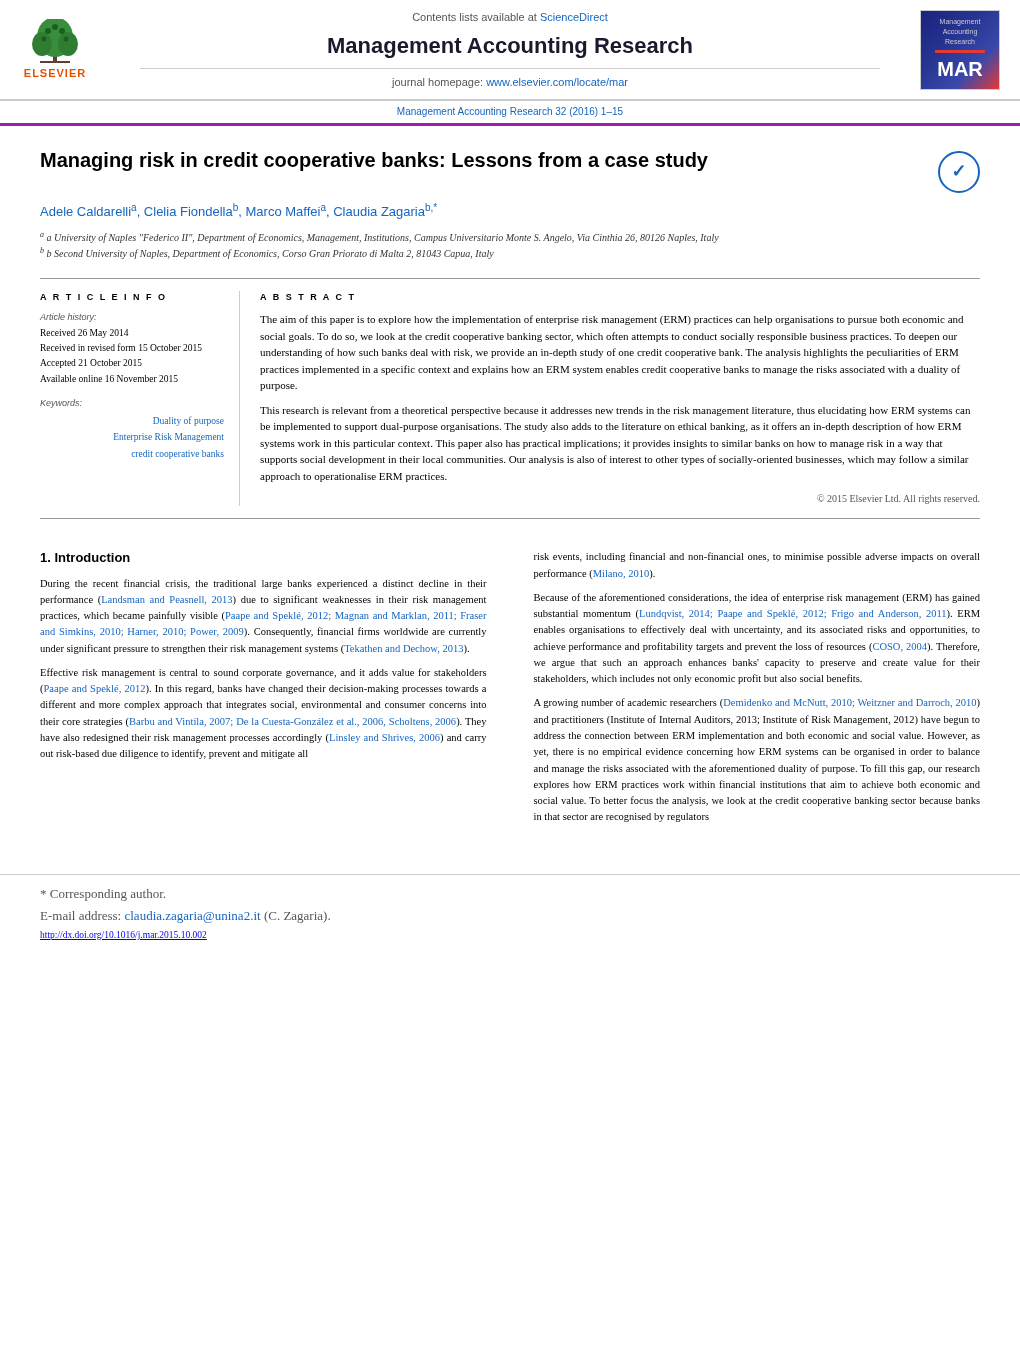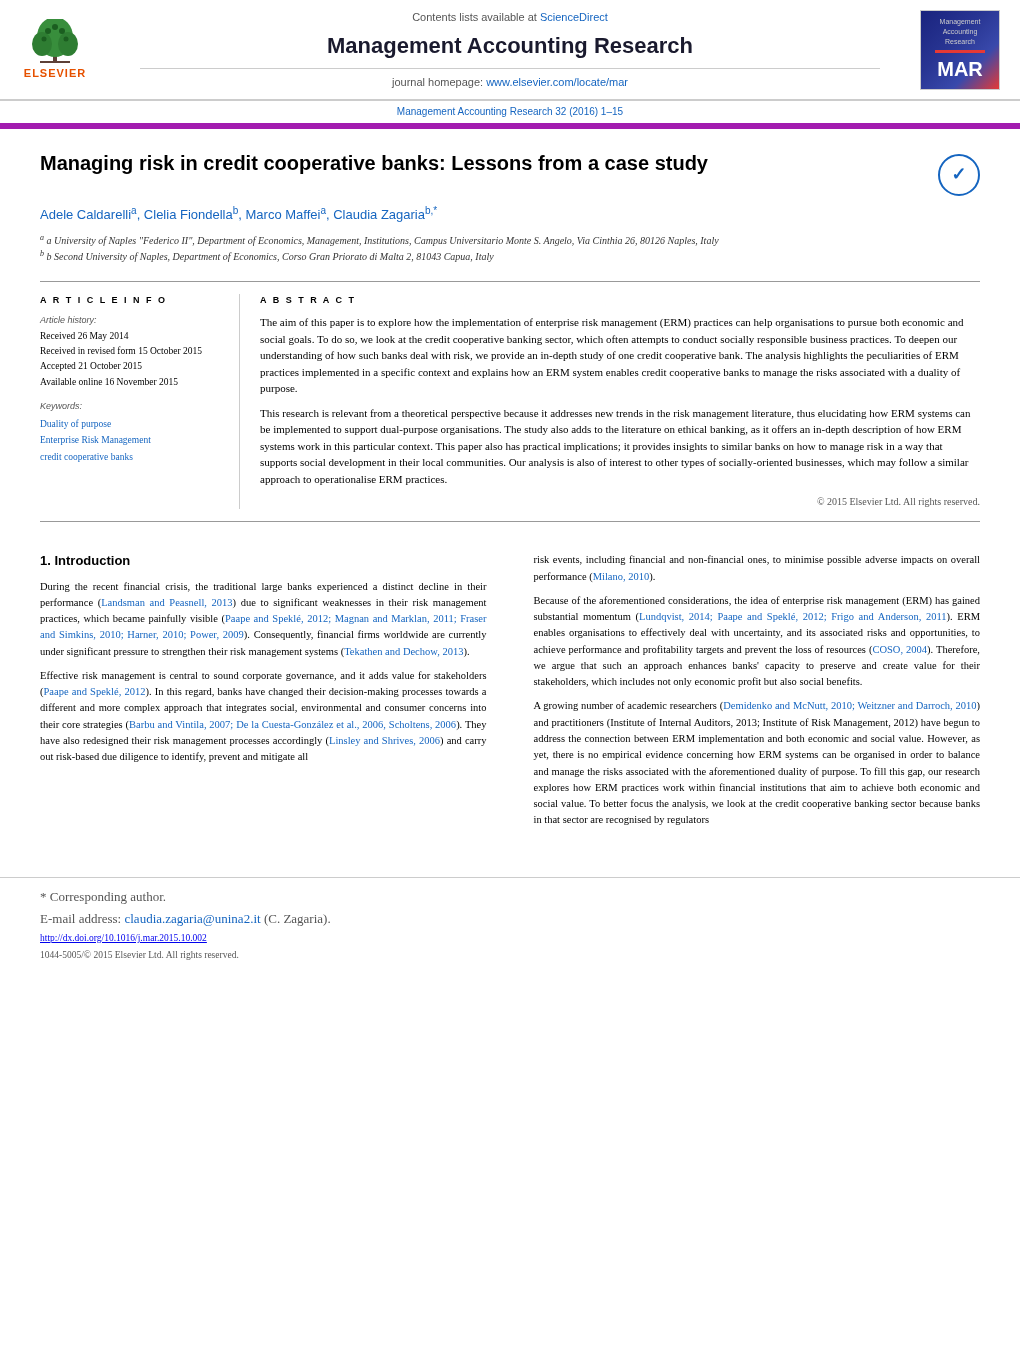--- a/index.html
+++ b/index.html
@@ -195,20 +195,21 @@
       font-size: 9px;
       font-style: italic;
       color: #555;
       font-family: Arial, sans-serif;
       margin-bottom: 4px;
     }
     .keywords-list {
       font-size: 9.5px;
       color: #1565c0;
       line-height: 1.7;
+      text-align: right;
     }
 
     .abstract-area {
       flex: 1;
     }
     .abstract-title {
       font-size: 9px;
       font-weight: bold;
       letter-spacing: 2px;
       color: #000;
@@ -348,21 +349,21 @@
       <div class="journal-logo-box">
         <div class="mar-small">Management</div>
         <div class="mar-small">Accounting</div>
         <div class="mar-small">Research</div>
         <div style="margin-top:4px; width:50px; height:3px; background:#e53935;"></div>
         <div style="margin-top:2px; font-size:20px; font-weight:bold; color:white;">MAR</div>
       </div>
     </div>
   </div>
 
-  <div style="text-align:center; font-size:10px; color:#1565c0; padding: 4px 0; font-family: Arial, sans-serif; border-bottom:6px solid #a21caf;">Management Accounting Research 32 (2016) 1–15</div>
+  <div style="text-align:center; font-size:10px; color:#1565c0; padding: 4px 0; font-family: Arial, sans-serif; border-bottom:3px solid #a21caf;">Management Accounting Research 32 (2016) 1–15</div>
 
   <div class="article-content">
 
     <div class="article-title-area">
       <div class="article-title">Managing risk in credit cooperative banks: Lessons from a case study</div>
       <div class="crossmark-icon">
         <span class="crossmark-inner">✓</span>
       </div>
     </div>
 
@@ -440,16 +441,15 @@
   <div class="article-footer">
     <div class="footer-note">
       <span>* Corresponding author.</span>
     </div>
     <div class="footer-note">
       <span>E-mail address: </span><a href="#">claudia.zagaria@unina2.it</a><span> (C. Zagaria).</span>
     </div>
     <div class="doi-line">
       <a href="#">http://dx.doi.org/10.1016/j.mar.2015.10.002</a>
     </div>
-    <div class="footer-copyright">1044-5005/© 2015 Elsevier Ltd. All rights reserved.</div>
   </div>
 
 </div>
 
 </body></html>

